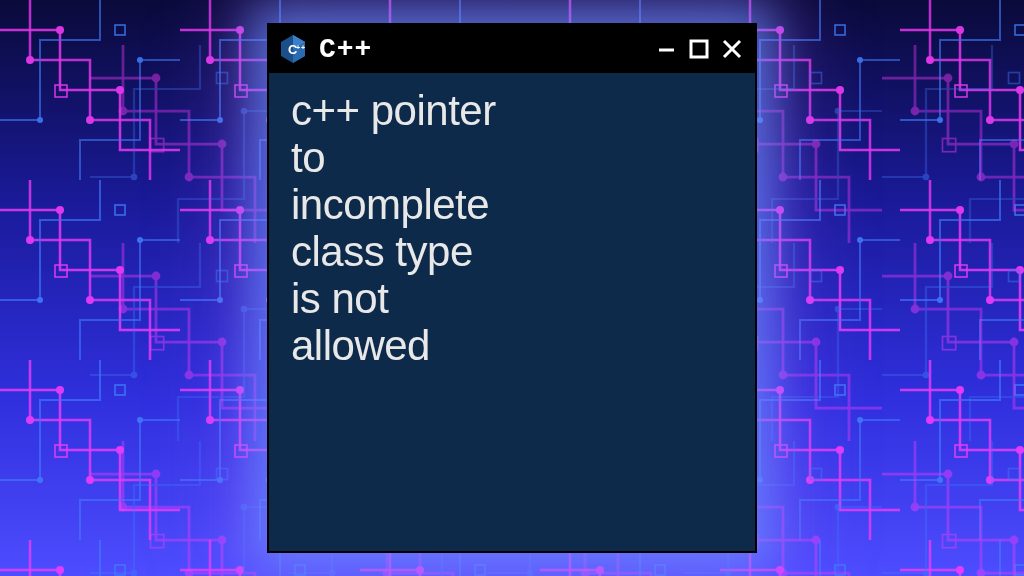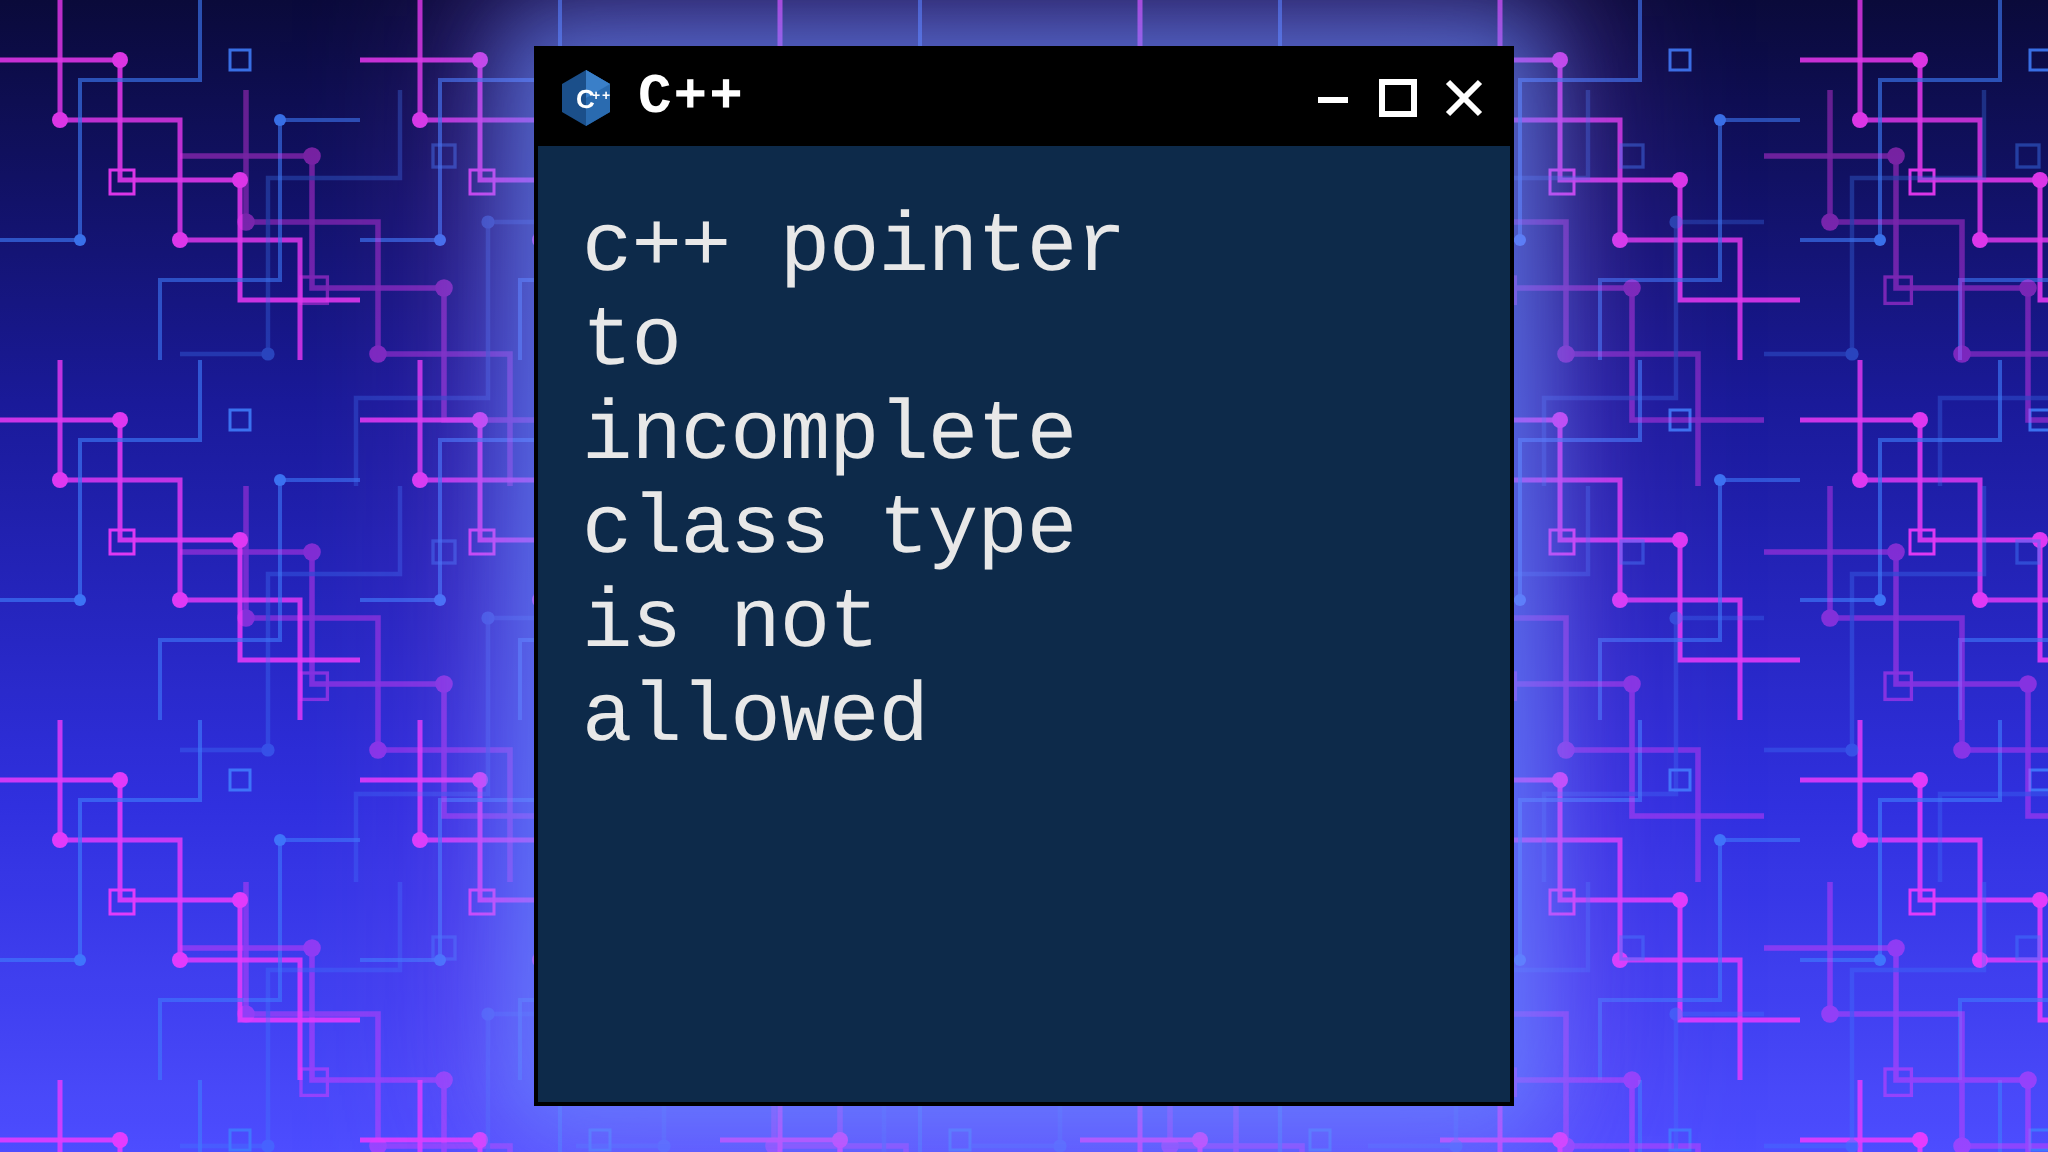--- a/index.html
+++ b/index.html
@@ -66,25 +66,25 @@
     .ctrl {
       width: 26px;
       height: 26px;
       display: flex;
       align-items: center;
       justify-content: center;
       color: #fff;
     }
     
     .content {
-      padding: 28px 22px;
+      padding: 14px 22px;
       color: #e8e8e8;
       font-size: 42px;
       line-height: 1.12;
-      font-family: Liberation Mono, monospace;
+      font-family: Liberation Sans, sans-serif;
       letter-spacing: -0.5px;
       white-space: pre-line;
     }
   </style>
 </head>
 <body>
 
 <svg class="circuit-bg" viewBox="0 0 1024 576" preserveAspectRatio="xMidYMid slice">
   <defs>
     <pattern id="circuit" x="0" y="0" width="180" height="180" patternUnits="userSpaceOnUse">

